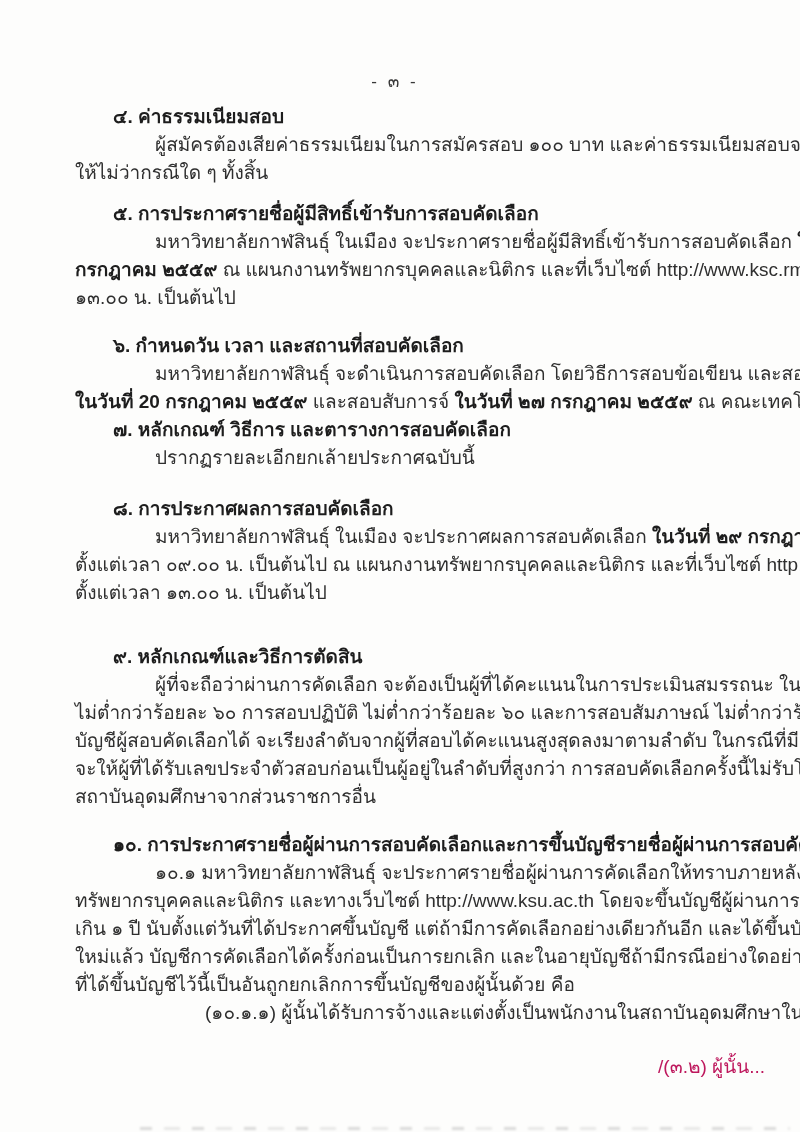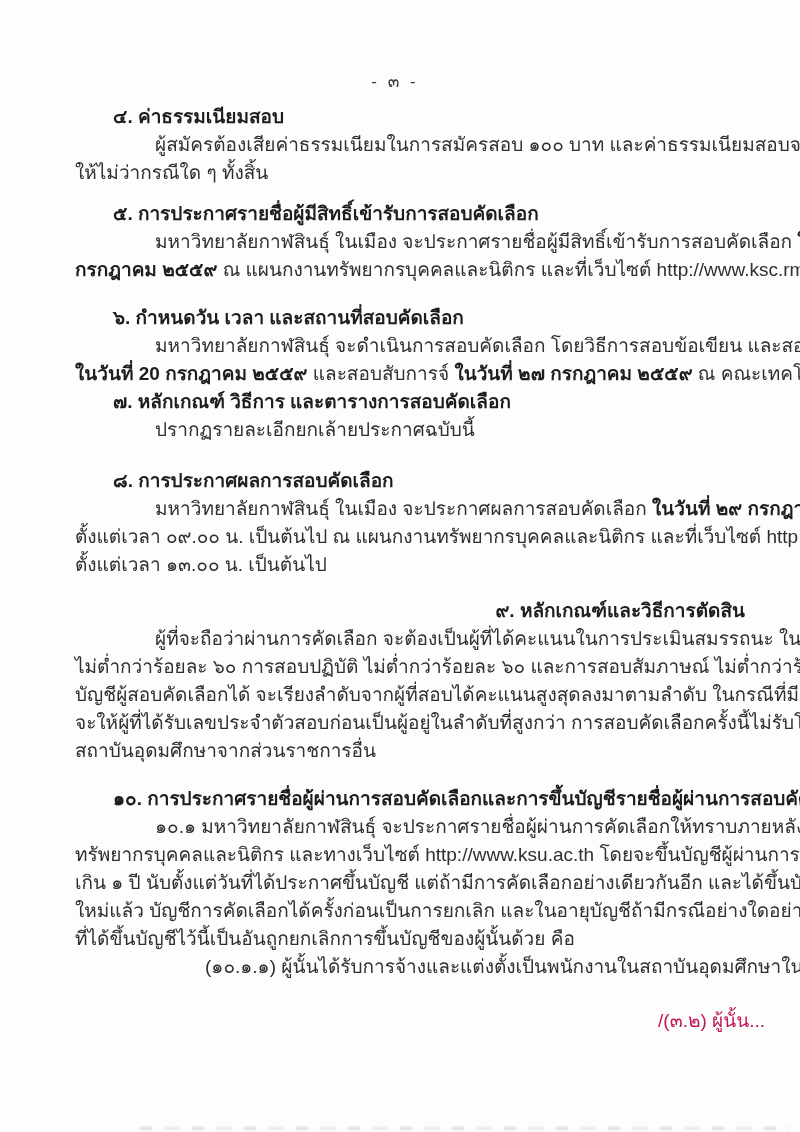--- a/index.html
+++ b/index.html
@@ -27,21 +27,21 @@
     padding-right: 30px;
     color: #383838;
   }
   .ind-h { padding-left: 38px; }   
   .ind-p { padding-left: 80px; }   
   .ind-s { padding-left: 130px; }  
   .mt4  { margin-top: 20px; }
   .mt7  { margin-top: 7px; }
   .mt8  { margin-top: 23px; }
   .mt13 { margin-top: 13px; }
-  .mt18 { margin-top: 18px; text-align: right; }
+  .mt18 { margin-top: 36px; }
   .mt20 { margin-top: 20px; }
   .footerline {
     margin-top: 26px;
     text-align: right;
     margin-right: -20px;
     font-size: 19px;
     color: #be185d;
   }
   .scan-artifact {
     position: absolute;
@@ -69,20 +69,21 @@
     <div class="line ind-p">ผู้สมัครต้องเสียค่าธรรมเนียมในการสมัครสอบ ๑๐๐ บาท และค่าธรรมเนียมสอบจะไม่จ่ายคืน</div>
     <div class="line">ให้ไม่ว่ากรณีใด ๆ ทั้งสิ้น</div>
 
     <div class="line ind-h b mt13">๕. การประกาศรายชื่อผู้มีสิทธิ์เข้ารับการสอบคัดเลือก</div>
     <div class="line ind-p">
       <span>มหาวิทยาลัยกาฬสินธุ์ ในเมือง จะประกาศรายชื่อผู้มีสิทธิ์เข้ารับการสอบคัดเลือก </span><span class="b">ในวันที่ ๒๒</span>
     </div>
     <div class="line">
       <span class="b">กรกฎาคม ๒๕๕๙</span><span> ณ แผนกงานทรัพยากรบุคคลและนิติกร และที่เว็บไซต์ http://www.ksc.rmuti.ac.th ตั้งแต่เวลา</span>
     </div>
+    <div class="line">๑๓.๐๐ น. เป็นต้นไป</div>
 
     <div class="line ind-h b mt4">๖. กำหนดวัน เวลา และสถานที่สอบคัดเลือก</div>
     <div class="line ind-p">มหาวิทยาลัยกาฬสินธุ์ จะดำเนินการสอบคัดเลือก โดยวิธีการสอบข้อเขียน และสอบปฏิบัติ</div>
     <div class="line">
       <span class="b">ในวันที่ 20 กรกฎาคม ๒๕๕๙</span><span> และสอบสับการจ์ </span><span class="b">ในวันที่ ๒๗ กรกฎาคม ๒๕๕๙</span><span> ณ คณะเทคโนโลยีสังคม และ</span>
     </div>
 
     <div class="line ind-h b">๗. หลักเกณฑ์ วิธีการ และตารางการสอบคัดเลือก</div>
     <div class="line ind-p">ปรากฏรายละเอีกยกเล้ายประกาศฉบับนี้</div>
 

